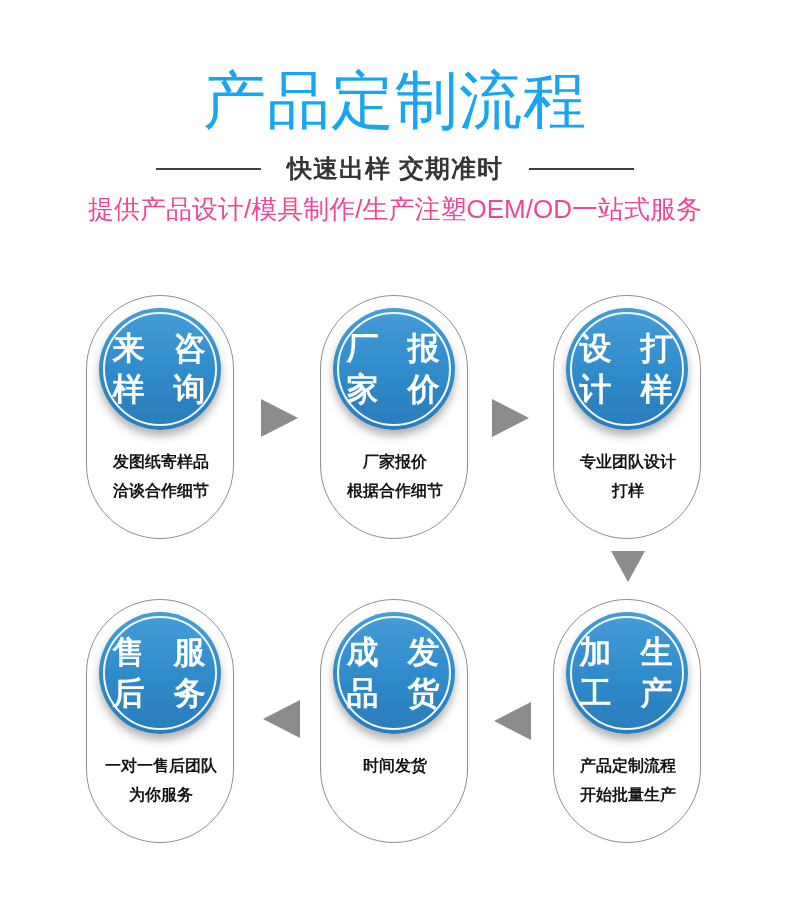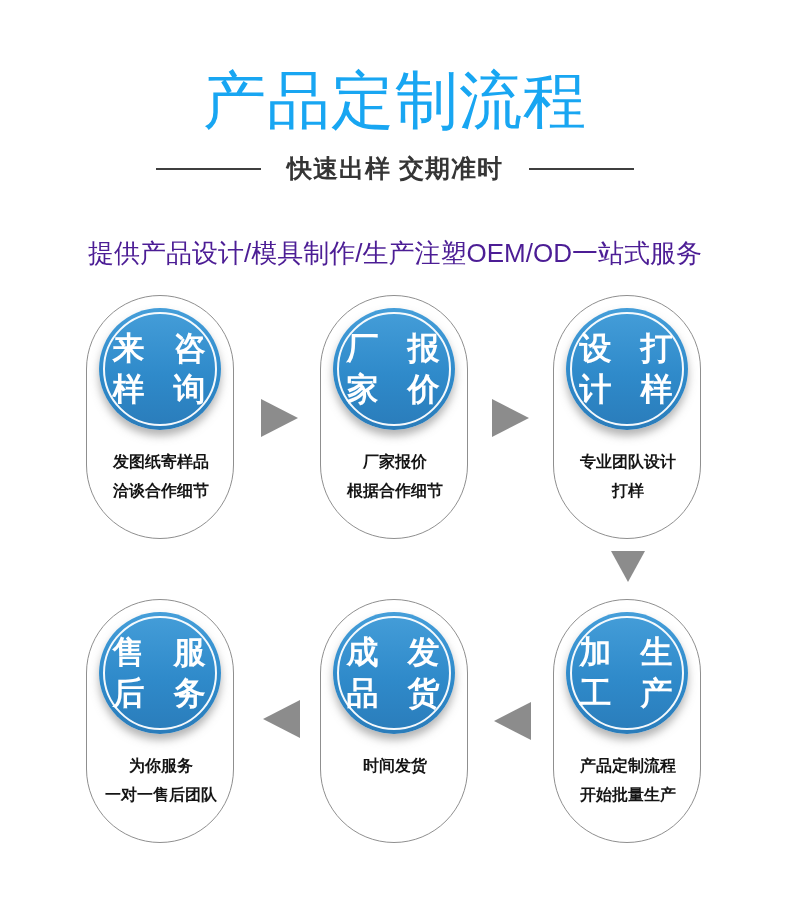--- a/index.html
+++ b/index.html
@@ -16,21 +16,21 @@
     color:#18a6f2; letter-spacing:1px;
   }
   .subtitle-row {
     position:absolute; top:152px; left:0; width:100%;
     display:flex; align-items:center; justify-content:center; gap:26px;
   }
   .hline { width:105px; height:0; border-top:2px solid #3f3f3f; }
   .subtitle-text { font-size:25px; font-weight:600; color:#353535; letter-spacing:1px; }
   .tagline {
     position:absolute; top:192px; left:0; width:100%;
-    text-align:center; font-size:26px; font-weight:500; color:#4c1d95;margin-top:44px;
+    text-align:center; font-size:26px; font-weight:500; color:#ec4899;
   }
 
   
   .pill {
     position:absolute; width:148px; height:244px;
     background:#ffffff; border:1px solid #8f8f8f; border-radius:76px;
     box-sizing:border-box;
   }
   .p1 { left:86px;  top:295px; }
   .p2 { left:320px; top:295px; }
@@ -149,18 +149,18 @@
   </div>
 
   <div class="arrow arrow-l a5"></div>
 
   <div class="pill p6">
     <div class="circle">
       <span>售后</span>
       <span>服务</span>
     </div>
     <div class="desc">
+      <div>一对一售后团队</div>
       <div>为你服务</div>
-      <div>一对一售后团队</div>
     </div>
   </div>
 
 </div>
 
 </body></html>

